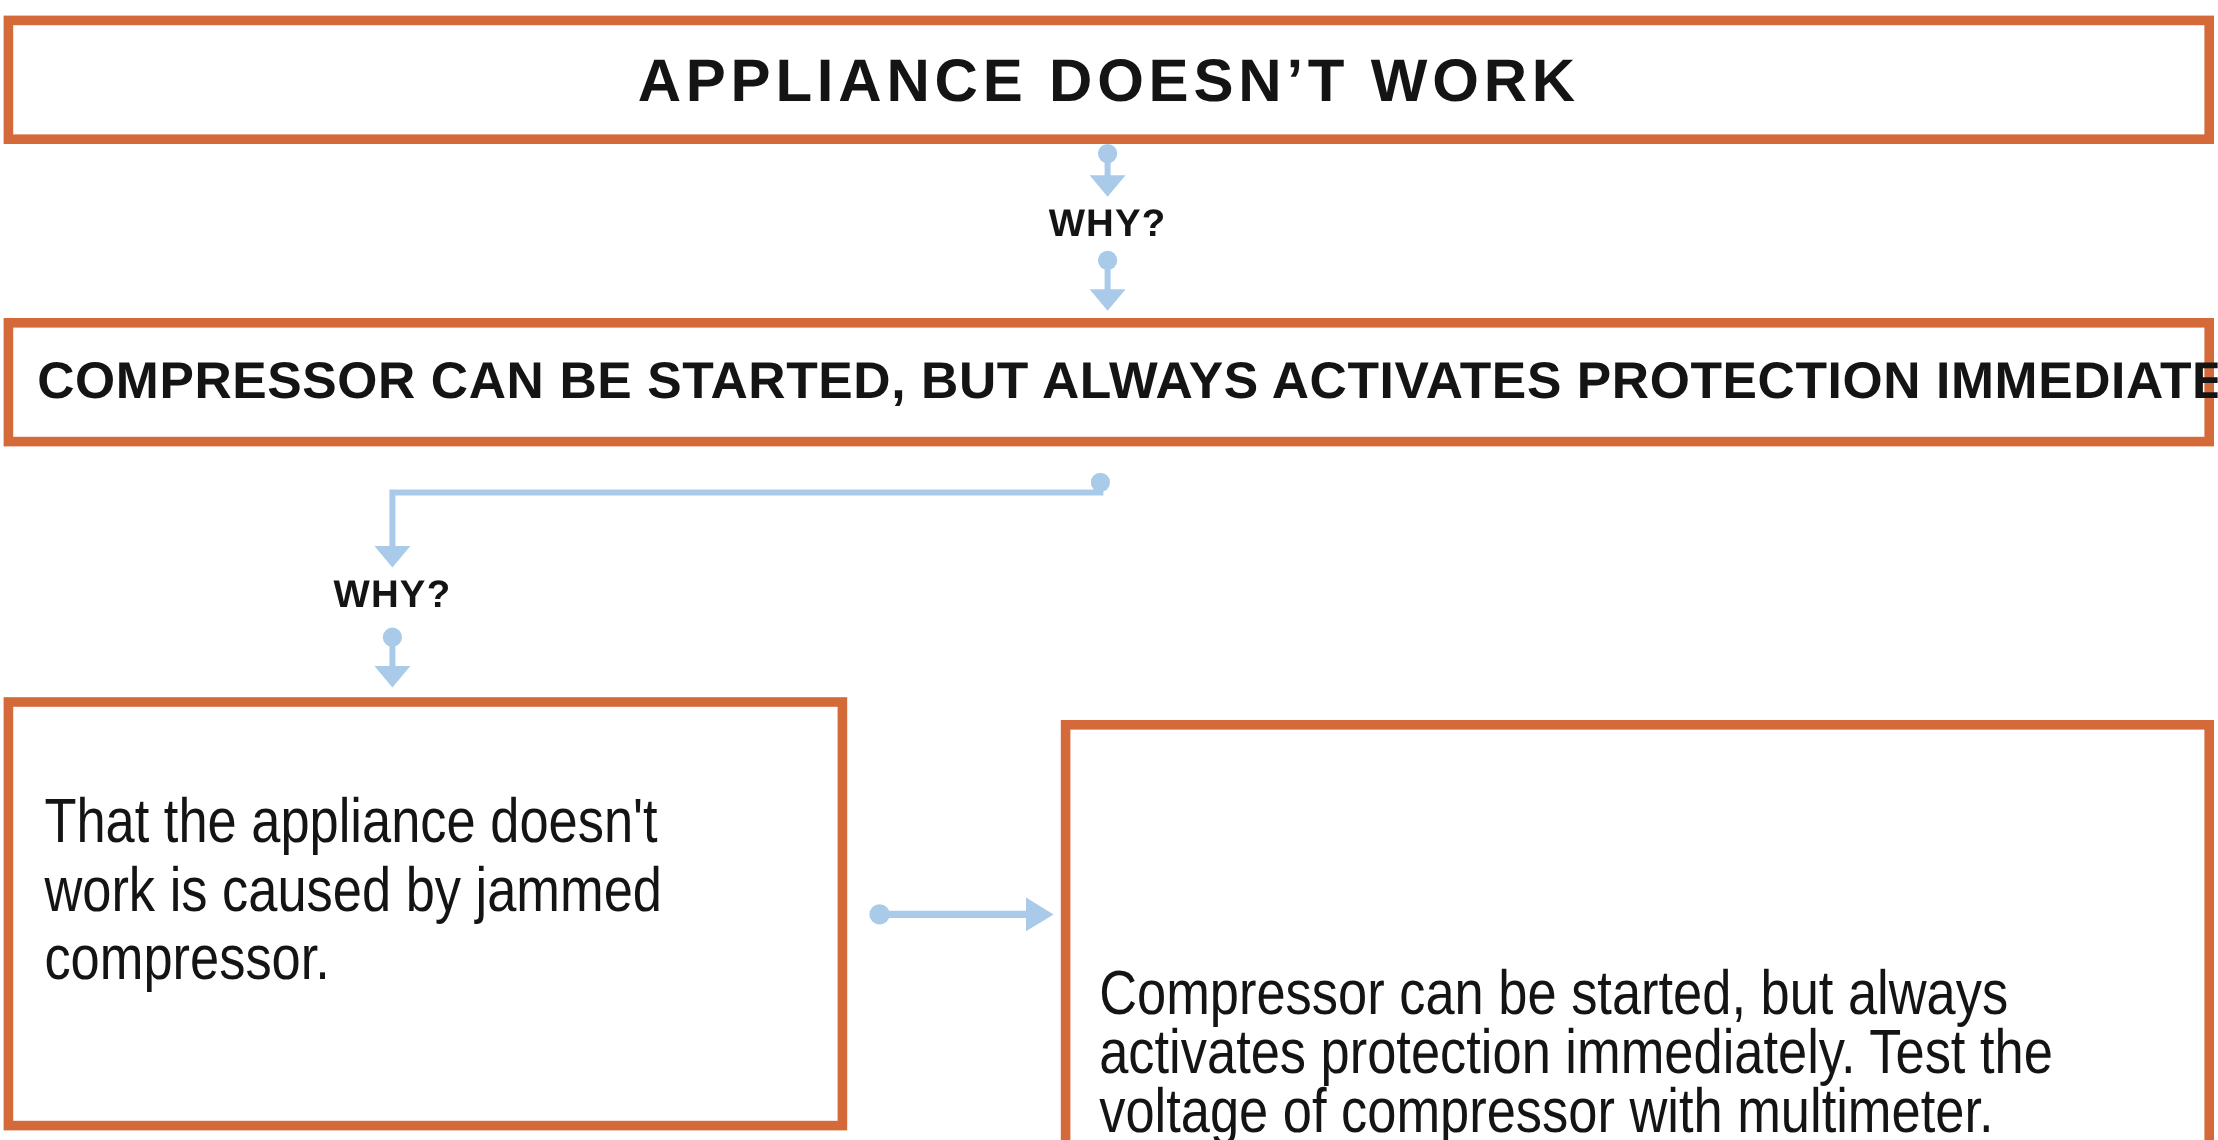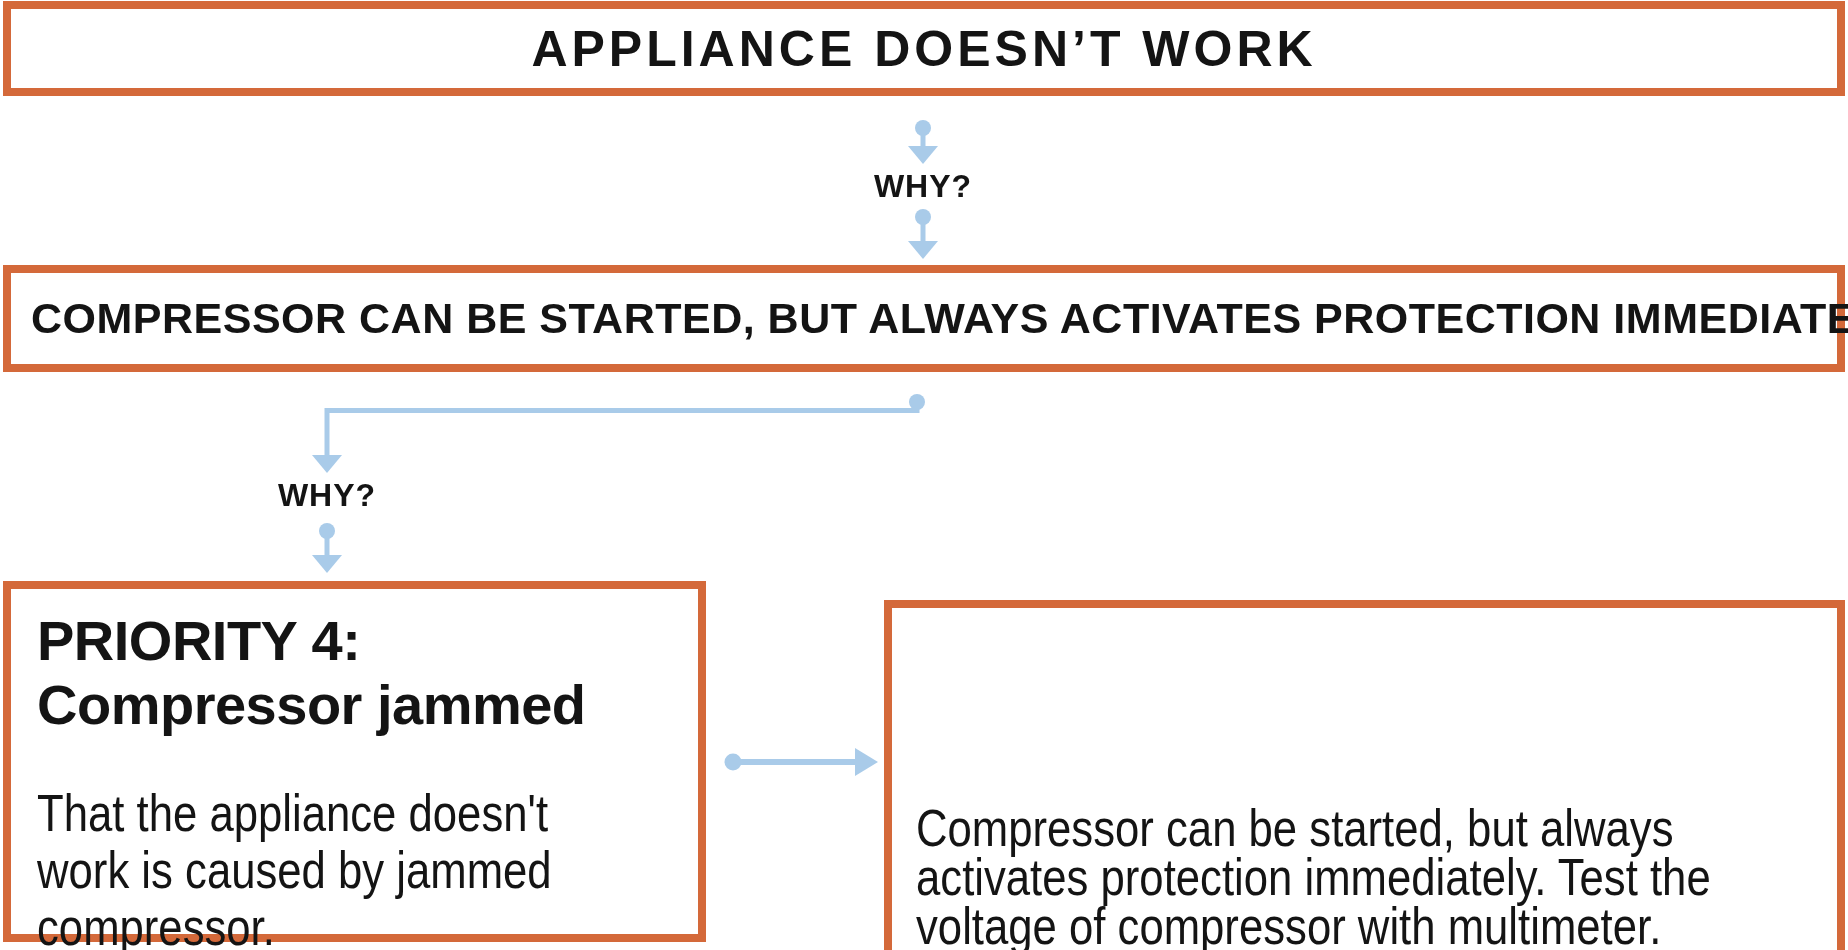--- a/index.html
+++ b/index.html
@@ -19,22 +19,22 @@
     position: absolute;
     inset: 0;
   }
   .box {
     position: absolute;
     background: #ffffff;
     border: 8px solid var(--box-border, #D4693A);
     box-sizing: border-box;
   }
   .box-title {
-    left: 3px; top: 1px;
-    width: 1842px; height: 95px;
+    left: 3px; top: 13px;
+    width: 1842px; height: 107px;
     display: flex;
     align-items: center;
     justify-content: center;
   }
   .title-text {
     font-size: 50px;
     font-weight: bold;
     letter-spacing: 4px;
     white-space: nowrap;
   }
@@ -156,24 +156,20 @@
 
   <div class="why-label why-1">WHY?</div>
 
   <div class="box box-condition">
     <div class="condition-text">COMPRESSOR CAN BE STARTED, BUT ALWAYS ACTIVATES PROTECTION IMMEDIATELY</div>
   </div>
 
   <div class="why-label why-2">WHY?</div>
 
   <div class="box box-priority">
-    <div class="priority-heading">
-      <div class="priority-heading-line">PRIORITY 4:</div>
-      <div class="priority-heading-line">Compressor jammed</div>
-    </div>
     <div class="priority-body">
       <div class="body-line">That the appliance doesn't</div>
       <div class="body-line">work is caused by jammed</div>
       <div class="body-line">compressor.</div>
     </div>
   </div>
 
   <div class="box box-action">
     <div class="action-line">Compressor can be started, but always</div>
     <div class="action-line">activates protection immediately. Test the</div>

